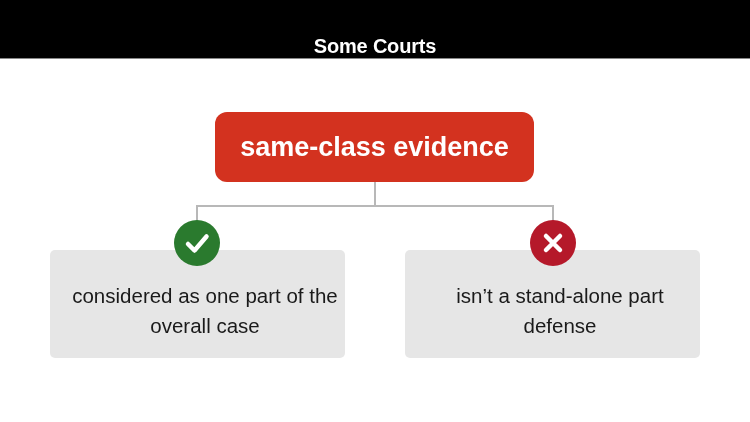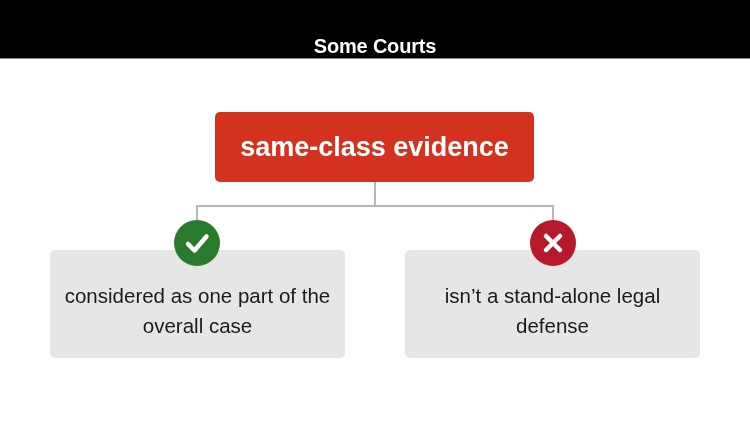--- a/index.html
+++ b/index.html
@@ -1,22 +1,22 @@
 <!DOCTYPE html>
 <html><head>
   <meta charset="utf-8">
   <style>
     html, body { margin: 0; padding: 0; }
     body { width: 750px; height: 422px; background: #ffffff; position: relative; overflow: hidden; font-family: "Liberation Sans", "DejaVu Sans", sans-serif; }
     .header { position: absolute; left: 0; top: 0; width: 750px; height: 58px; background: #000000; display: flex; align-items: flex-end; justify-content: center; border-bottom: 1px solid #888; }
     .header-title { color: #ffffff; font-weight: bold; font-size: 20px; letter-spacing: -0.2px; }
-    .root-box { position: absolute; left: 215px; top: 112px; width: 319px; height: 70px; background: #d3321f; border-radius: 5px; display: flex; align-items: center; justify-content: center; }
+    .root-box { position: absolute; left: 215px; top: 112px; width: 319px; height: 70px; background: #d3321f; border-radius: 12px; display: flex; align-items: center; justify-content: center; }
     .root-label { color: #ffffff; font-weight: bold; font-size: 27px; }
     .line { position: absolute; background: #b8b8b8; }
-    .card { position: absolute; top: 250px; width: 295px; height: 108px; background: #e6e6e6; border-radius: 5px; display: flex; align-items: center; justify-content: center; text-align: center; }
+    .card { position: absolute; top: 250px; width: 295px; height: 108px; background: #e6e6e6; border-radius: 5px; display: flex; align-items: center; justify-content: flex-end; text-align: center; }
     .card-text { color: #1a1a1a; font-size: 20.5px; line-height: 30px; padding-top: 14px; width: 280px; }
     .badge { position: absolute; width: 46px; height: 46px; border-radius: 50%; display: flex; align-items: center; justify-content: center; }
     .badge svg { width: 30px; height: 30px; }
   </style>
 </head>
 <body>
 
 <div class="header">
   <span class="header-title">Some Courts</span>
 </div>
@@ -33,19 +33,19 @@
 <div class="card" style="left:50px;">
   <span class="card-text">considered as one part of the overall case</span>
 </div>
 <div class="badge" style="left:174px; top:220px; background:#2a7a2e;">
   <svg viewBox="0 0 30 30">
       <path d="M6 16 L12.5 22.5 L24.5 8.5" fill="none" stroke="#ffffff" stroke-width="4.5" stroke-linecap="round" stroke-linejoin="round"></path>
     </svg>
 </div>
 
 <div class="card" style="left:405px;">
-  <span class="card-text">isn’t a stand-alone legal defense</span>
+  <span class="card-text">isn’t a stand-alone part defense</span>
 </div>
 <div class="badge" style="left:530px; top:220px; background:#b5192a;">
   <svg viewBox="0 0 30 30">
       <path d="M8 8 L22 22 M22 8 L8 22" fill="none" stroke="#ffffff" stroke-width="4.5" stroke-linecap="round"></path>
     </svg>
 </div>
 
 </body></html>

